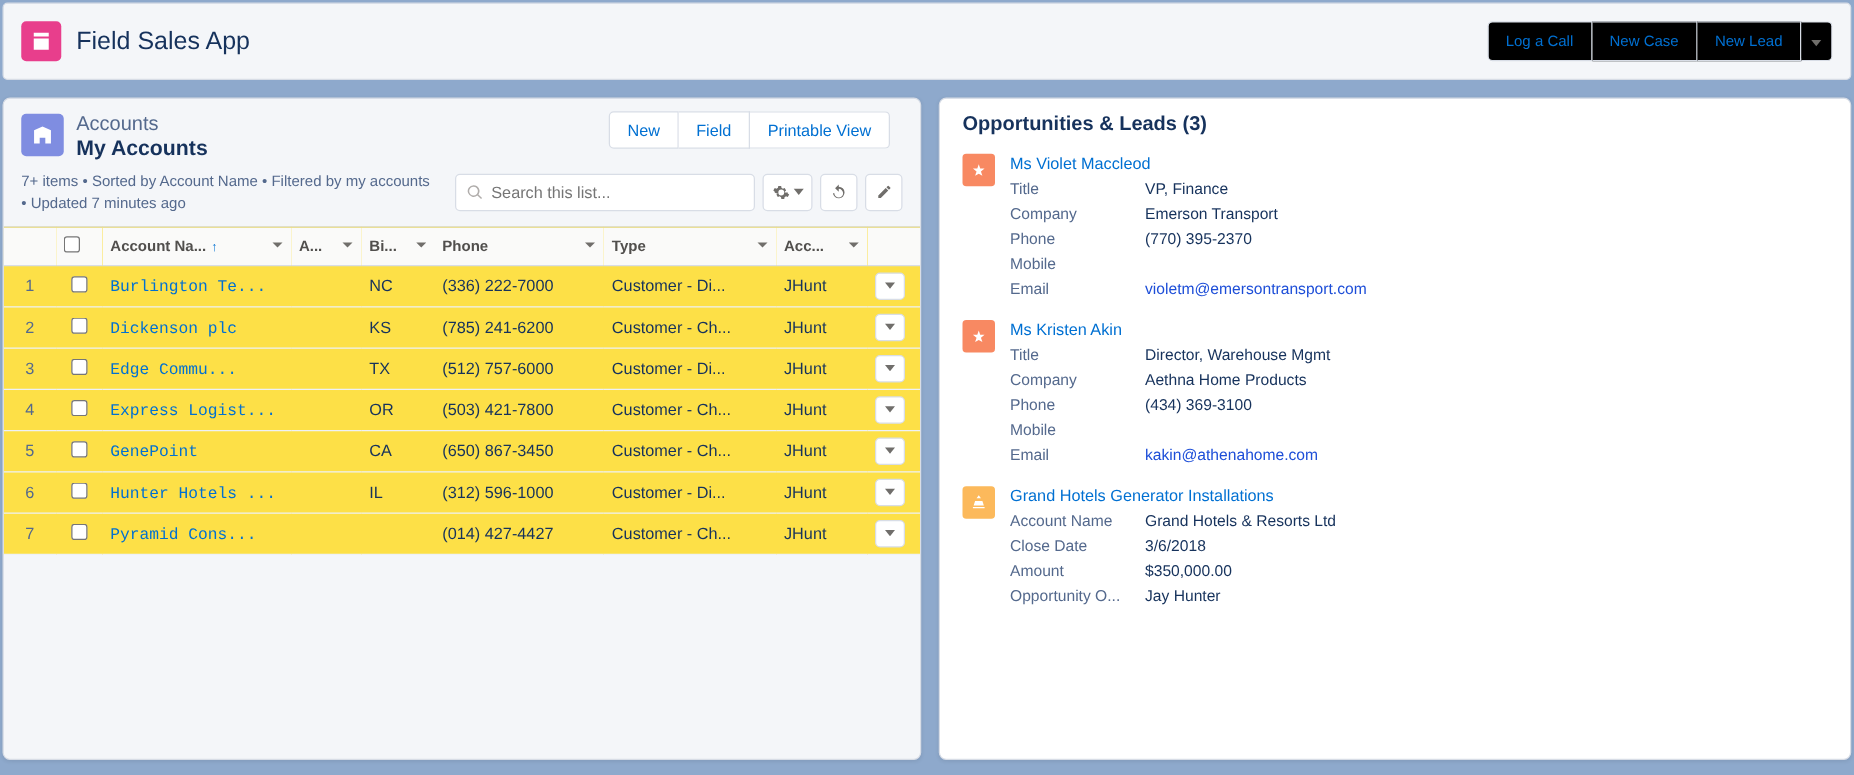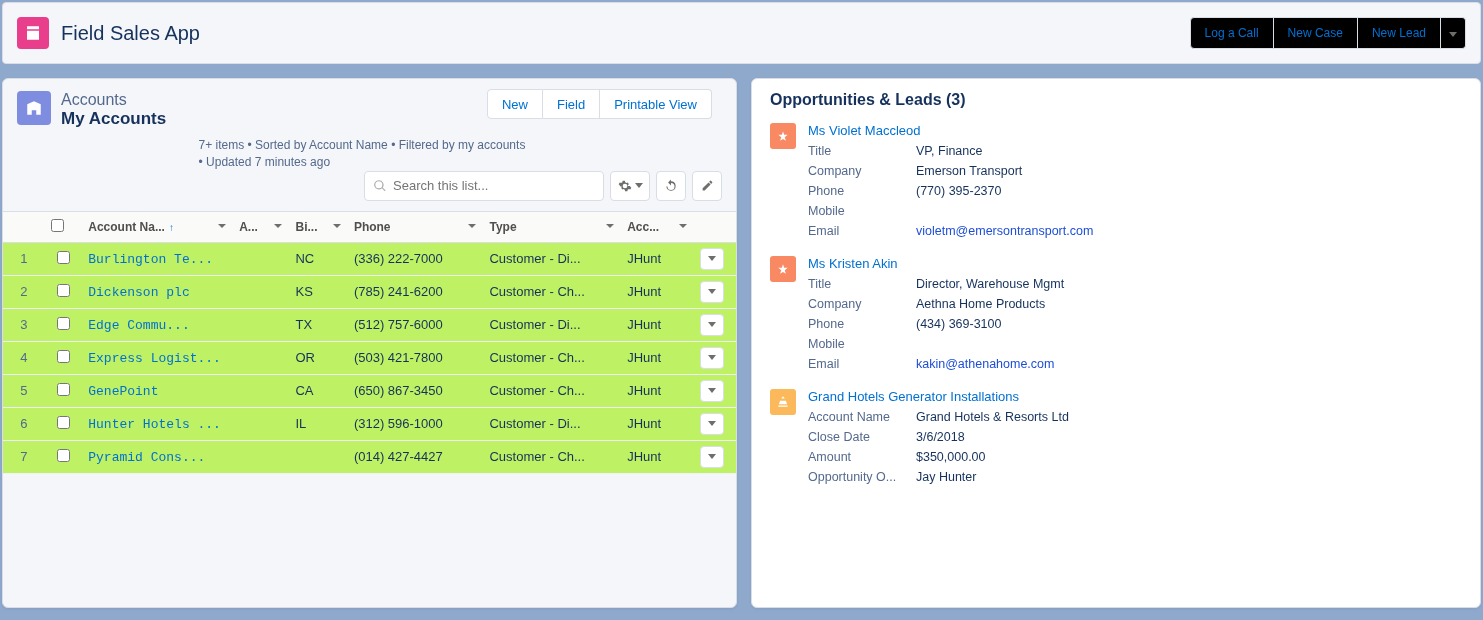--- a/index.html
+++ b/index.html
@@ -79,39 +79,39 @@
 .head-btn {
   background: #fff;
   border: 1px solid #d8dde6;
   color: #0070d2;
   padding: 5px 14px;
   font-size: 13px; cursor: pointer; height: 30px;
 }
 .head-btn:first-child { border-radius: 4px 0 0 4px; }
 .head-btn + .head-btn { border-left: none; }
 .head-btn:last-child { border-radius: 0 4px 4px 0; }
-.meta-row { padding: 0 14px 10px 2px; display: flex; align-items: center; flex-direction: column; }
+.meta-row { padding: 0 14px 10px 14px; display: flex; align-items: center; }
 .meta-text { font-size: 12px; color: #54698d; max-width: 330px; line-height:1.4; }
 .tools { margin-left: auto; display: flex; gap: 6px; align-items: center; }
 .search-box {
   display: flex; align-items: center;
   border: 1px solid #d8dde6; border-radius: 4px;
   background: #fff; height: 30px; width: 240px; padding: 0 8px;
 }
 .search-box svg { fill: #b0adab; margin-right: 6px; }
 .search-box input { border: none; outline: none; font-size: 13px; flex:1; background:transparent; color:#54698d; }
 .icon-btn {
   width: 30px; height: 30px;
   border: 1px solid #d8dde6; border-radius: 4px;
   background: #fff; cursor: pointer;
   display: flex; align-items: center; justify-content: center;
 }
 .icon-btn.wide { width: 40px; }
 .icon-btn svg { fill: #706e6b; }
-table.list { width: 100%; border-collapse: collapse; background: #bef264; }
+table.list { width: 100%; border-collapse: collapse; background: #fde047; }
 table.list thead th {
   background: #fafaf9;
   border-top: 1px solid #d8dde6;
   border-bottom: 1px solid #d8dde6;
   font-size: 12px; font-weight: 700; color: #514f4d;
   text-align: left; padding: 7px 6px;
   position: relative;
 }
 th .chev {
   position: absolute; right: 6px; top: 50%; transform: translateY(-50%);

